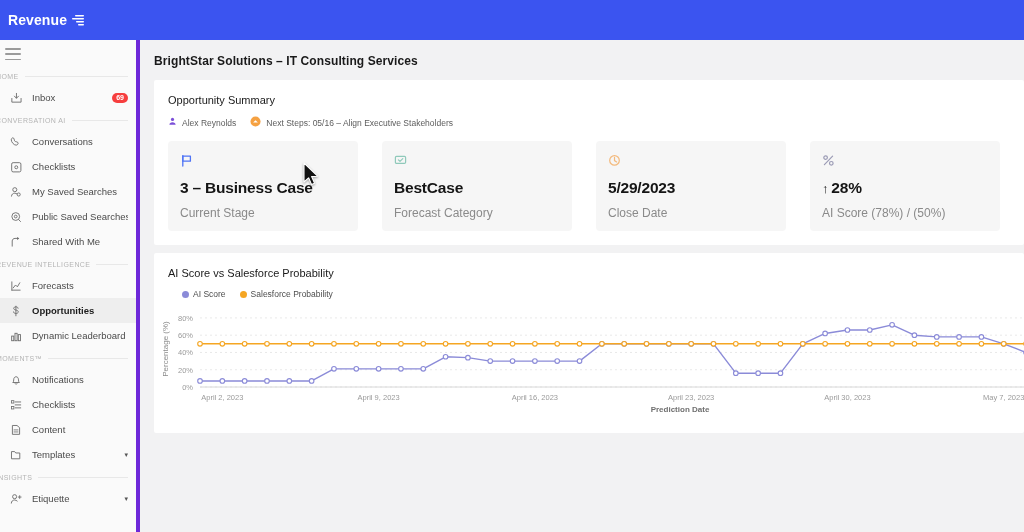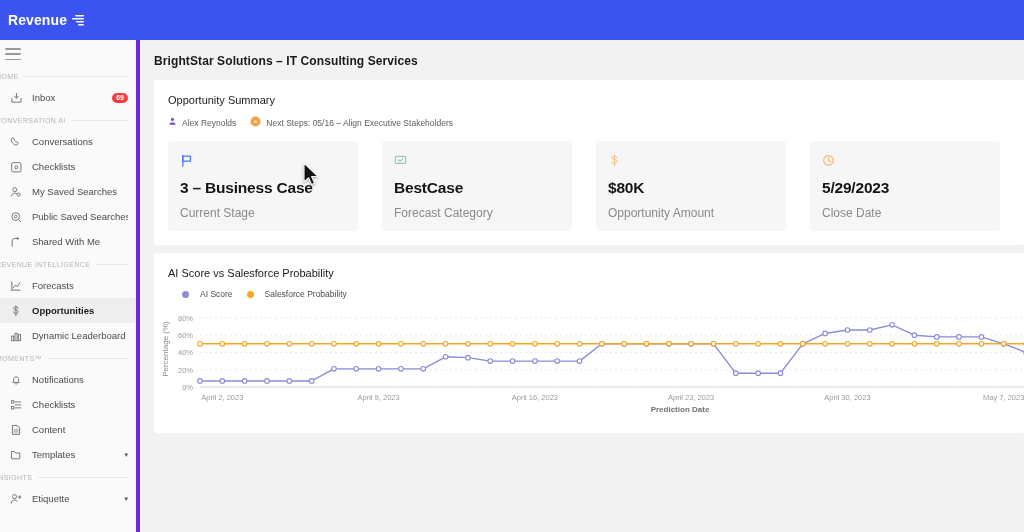--- a/index.html
+++ b/index.html
@@ -130,21 +130,21 @@
   
   .chart-sub {
     font-size: 8.5px; color: #6b6b6b;
     padding: 7px 14px 0 14px;
   }
   .legend {
     display: flex; gap: 14px; align-items: center;
     padding: 10px 14px 0 28px;
     font-size: 8.5px; color: #4d4d4d;
   }
-  .legend-item { display: flex; align-items: center; gap: 11px; text-align: center; }
+  .legend-item { display: flex; align-items: center; gap: 4px; text-align: center; }
   .dot { width: 7px; height: 7px; border-radius: 50%; display: inline-block; }
   .chart-area { padding: 6px 0 0 0; }
 
   .cursor {
     position: absolute; pointer-events: none;
     filter: drop-shadow(0 1px 1px rgba(0,0,0,.35));
   }
   .bottom-card {
     background: #ffffff; margin-left: 14px;
     padding: 14px 14px 20px 14px; border-radius: 2px;
@@ -375,30 +375,20 @@
           </div>
           <div class="tile">
             <div class="tile-ico" style="color: rgb(143, 201, 186);">
               <svg width="13" height="13" viewBox="0 0 13 13" fill="none">
                 <rect x="1.4" y="2.4" width="10.2" height="7" rx="1.2" stroke="currentColor" stroke-width="1.2" fill="none"></rect>
                 <path d="M4.4 5.8l1.6 1.6 2.8-2.8" stroke="currentColor" stroke-width="1.2" fill="none" stroke-linecap="round" stroke-linejoin="round"></path>
               </svg>
             </div>
             <div class="tile-val">BestCase</div>
             <div class="tile-lbl">Forecast Category</div>
-          </div>
-          <div class="tile">
-            <div class="tile-ico" style="color: rgb(243, 185, 124);">
-              <svg width="13" height="13" viewBox="0 0 13 13" fill="none">
-                <path d="M6.4 1.3v10.4" stroke="currentColor" stroke-width="1" stroke-linecap="round"></path>
-                <path d="M8.8 3.6c0-1-1-1.6-2.4-1.6S4 2.7 4 3.7s1 1.5 2.4 1.8 2.6.8 2.6 1.9-1.2 1.8-2.6 1.8S3.8 8.5 3.8 7.5" stroke="currentColor" stroke-width="1" fill="none" stroke-linecap="round"></path>
-              </svg>
-            </div>
-            <div class="tile-val">$80K</div>
-            <div class="tile-lbl">Opportunity Amount</div>
           </div>
           <div class="tile">
             <div class="tile-ico" style="color: rgb(243, 185, 124);">
               <svg width="13" height="13" viewBox="0 0 13 13" fill="none">
                 <circle cx="6.5" cy="6.4" r="4.8" stroke="currentColor" stroke-width="1.2" fill="none"></circle>
                 <path d="M6.5 3.4v3.2l2.1 1.3" stroke="currentColor" stroke-width="1.2" fill="none" stroke-linecap="round"></path>
               </svg>
             </div>
             <div class="tile-val">5/29/2023</div>
             <div class="tile-lbl">Close Date</div>

